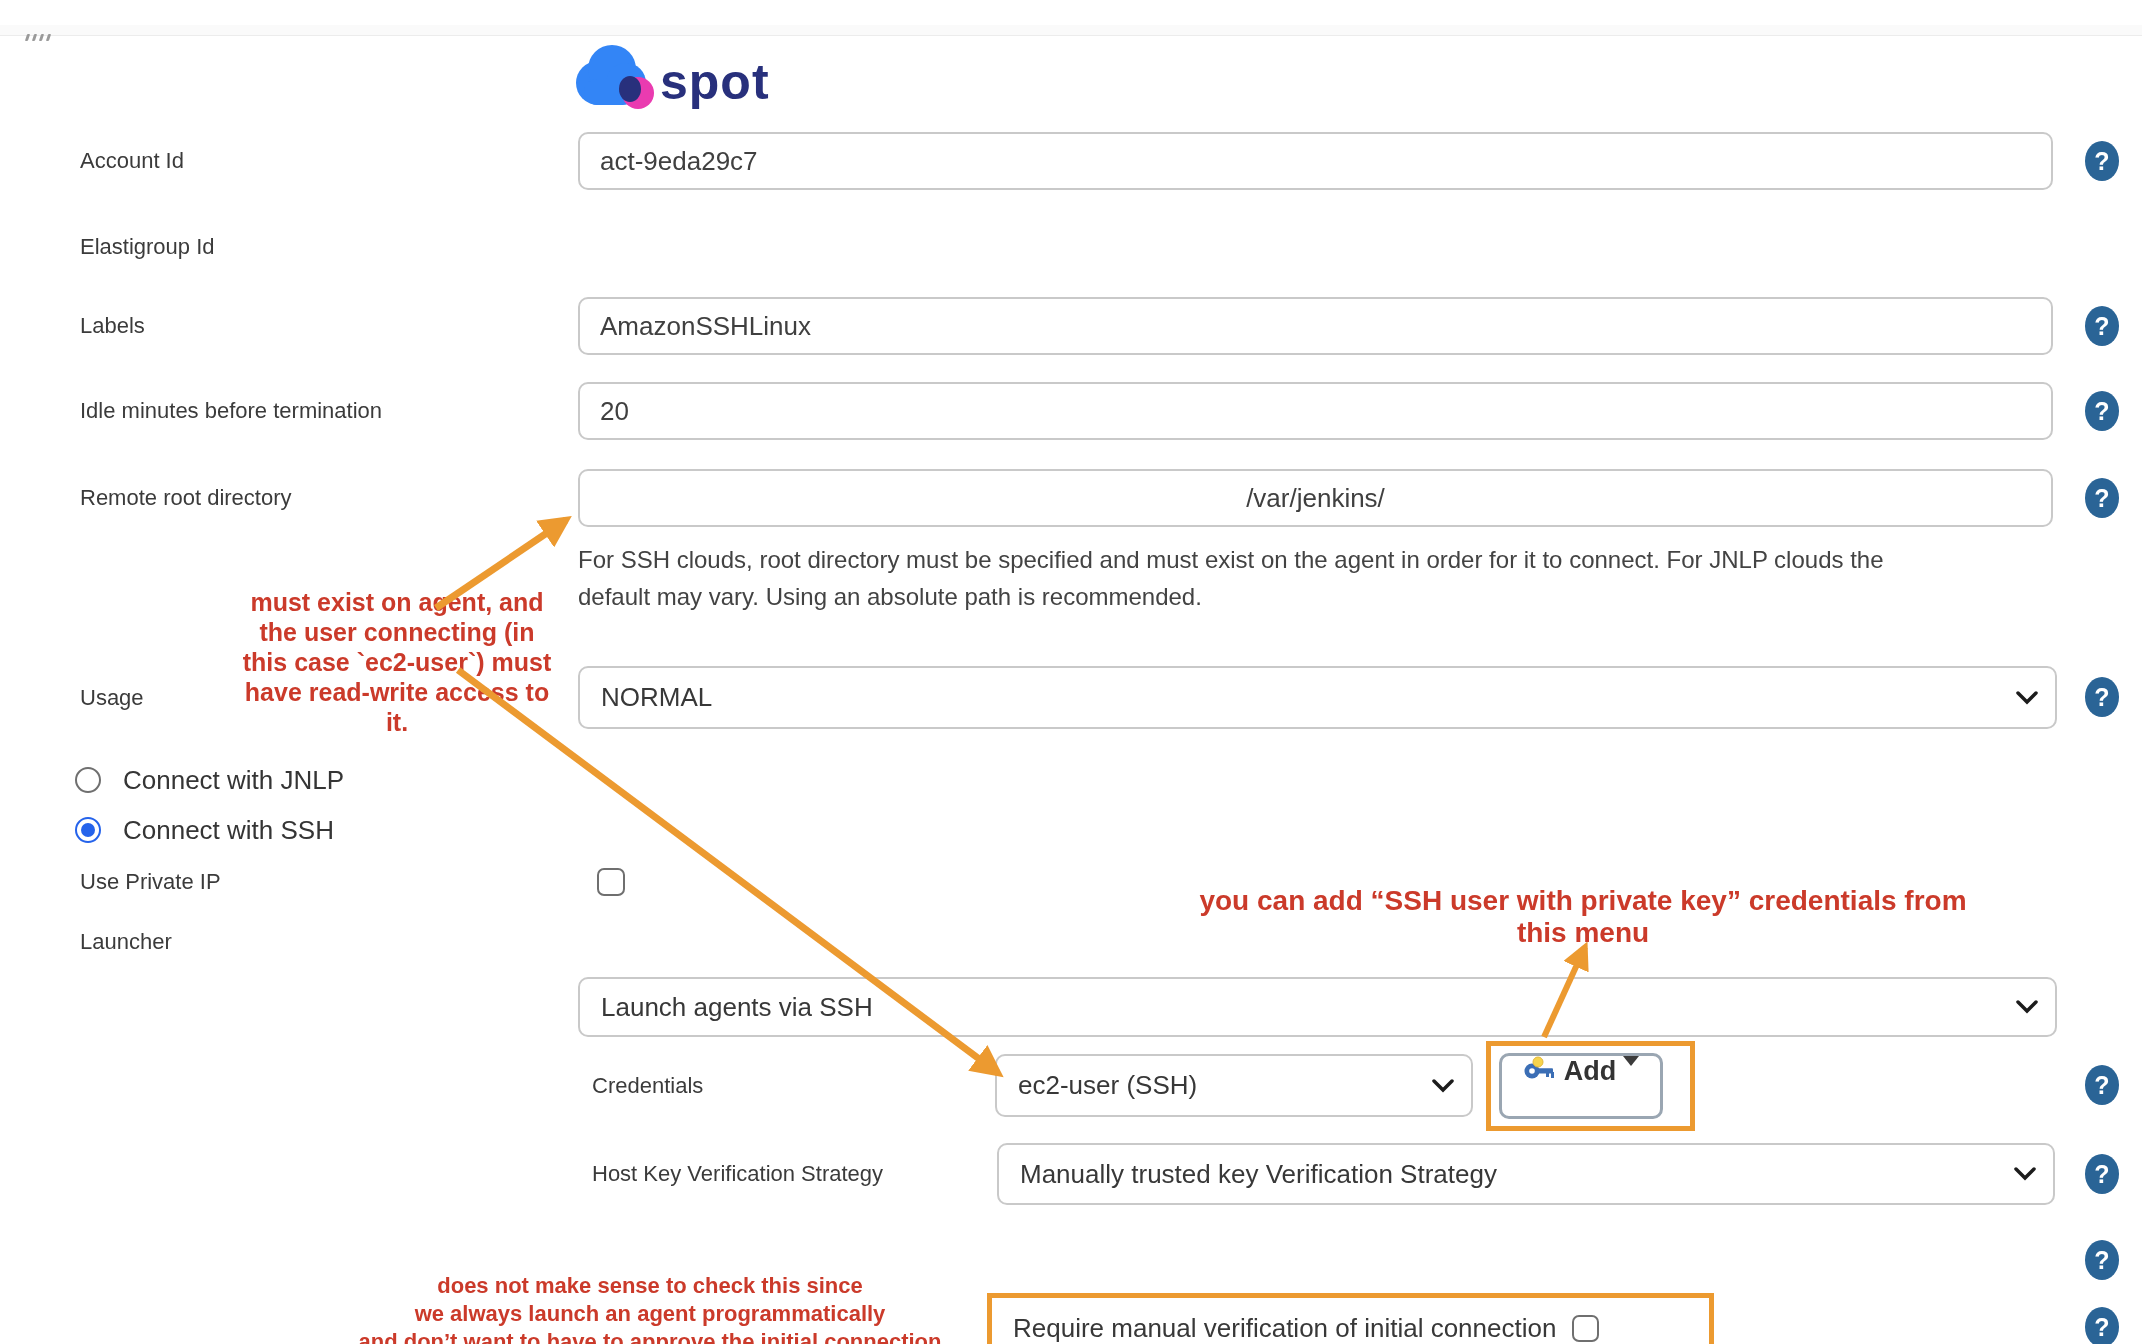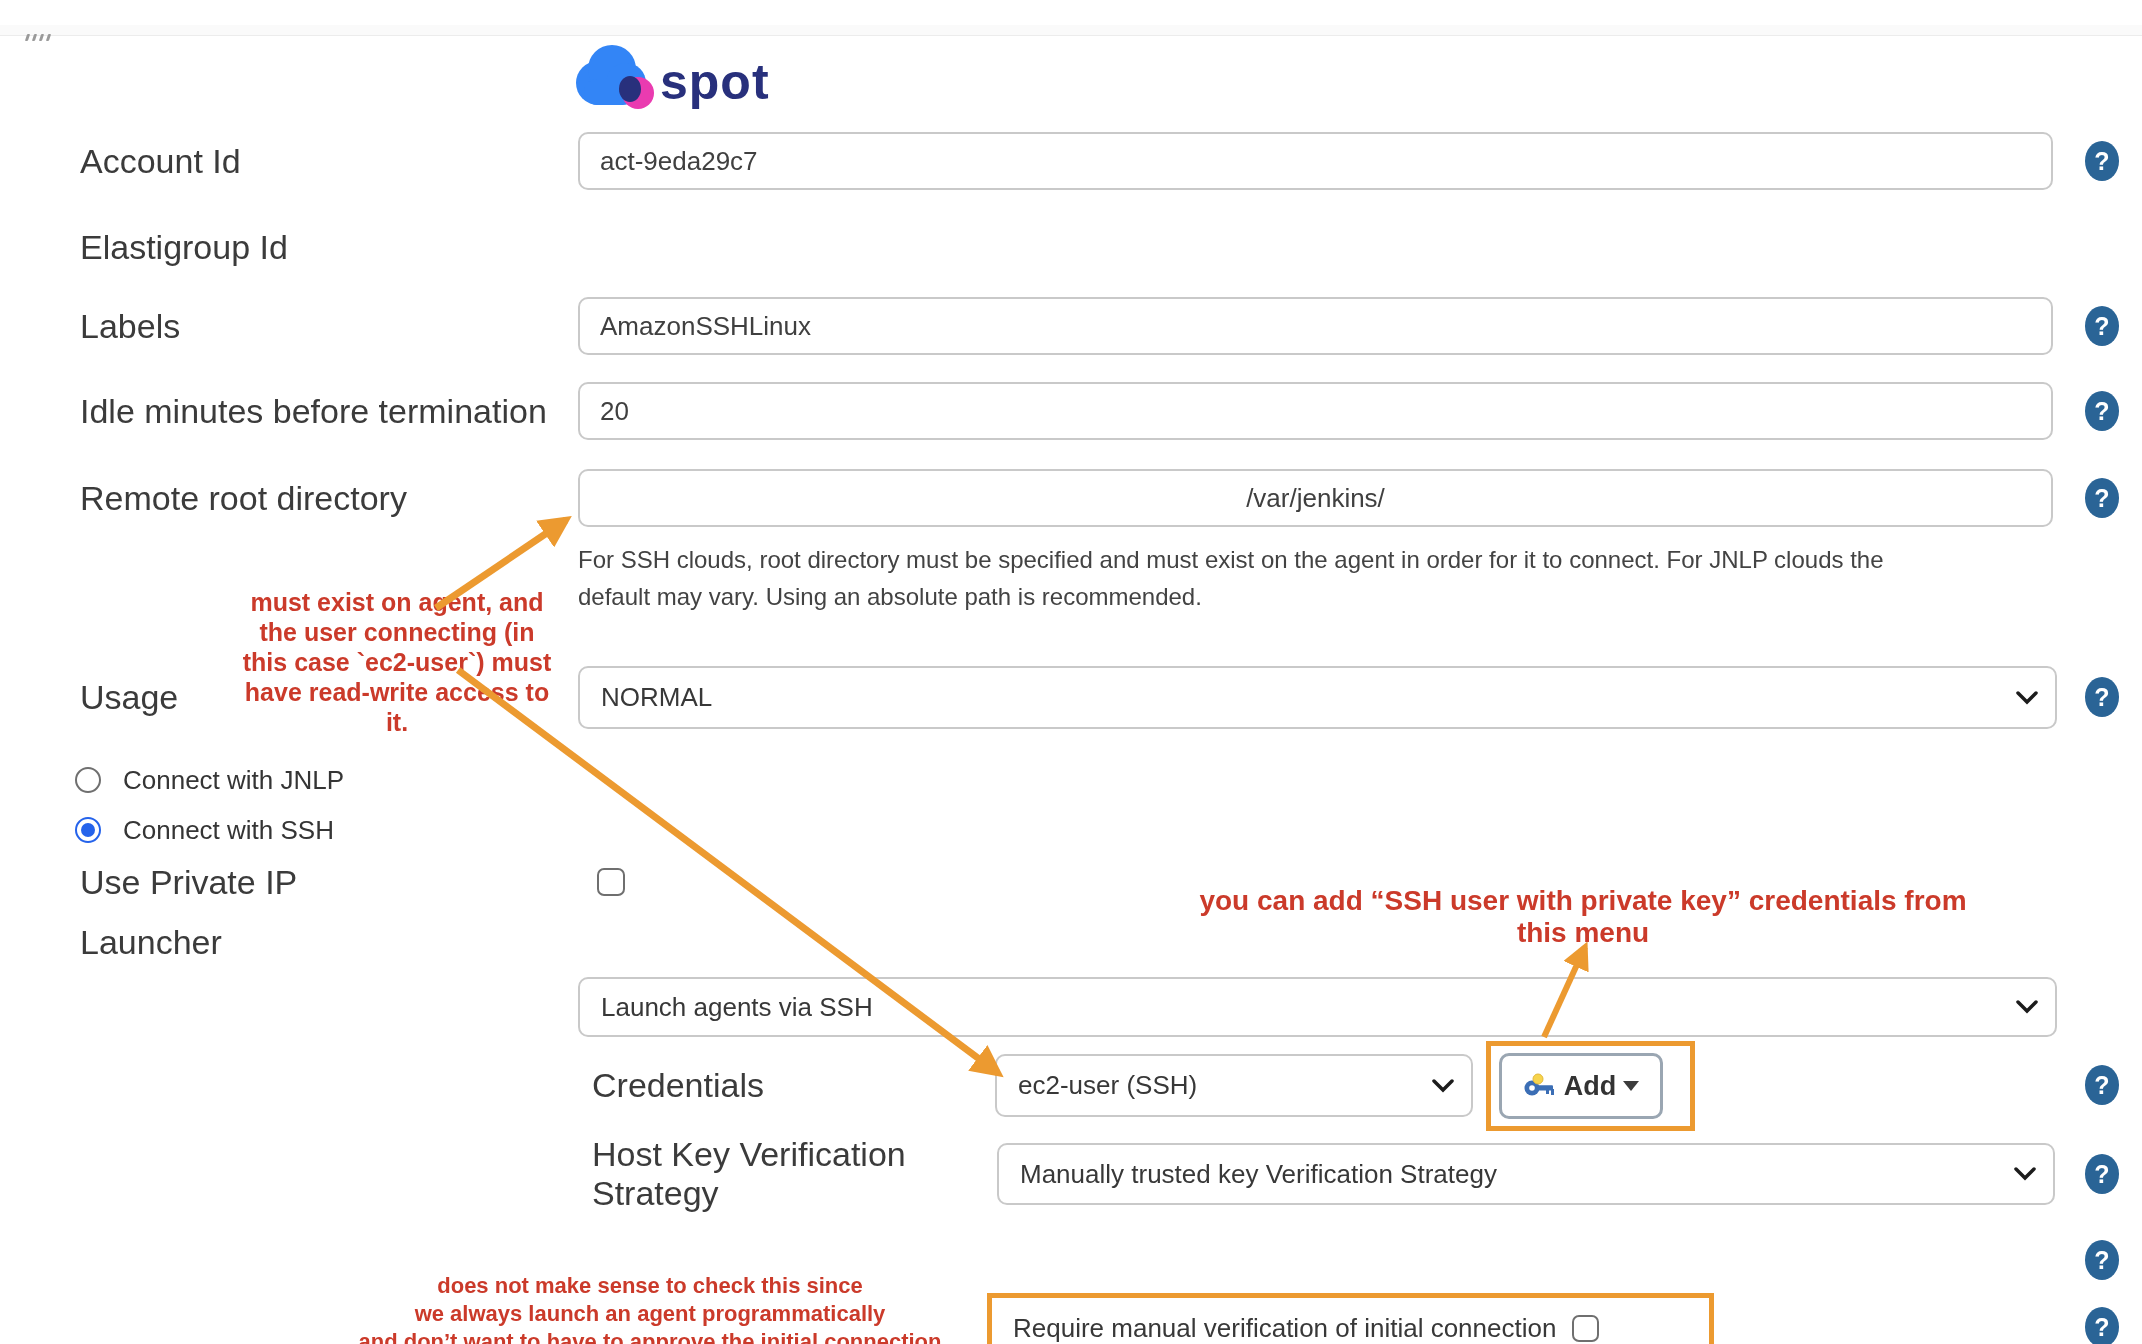--- a/index.html
+++ b/index.html
@@ -8,21 +8,21 @@
   #page { position:relative; width:2142px; height:1344px; background:#fff; overflow:hidden;margin-top:25px; }
 
   .topbar { position:absolute; left:0; top:0; width:2142px; height:11px;
             background:#fafafa; border-bottom:1px solid #ececec; }
   .grip { position:absolute; left:26px; top:9px; display:flex; gap:4px; }
   .grip i { width:3px; height:7px; background:#9a9a9a; transform:skewX(-18deg); border-radius:1px; }
 
   .logo { position:absolute; left:572px; top:18px; }
 
   .flabel { position:absolute; left:80px; width:470px; display:flex; align-items:center;
-            font-size:34px; color:#3b3b3b; }
+            font-size:22px; color:#3b3b3b; }
   .txt { position:absolute; left:578px; width:1475px; height:58px; border:2px solid #c9c9c9;
          border-radius:10px; padding:0 20px; font-size:26px; color:#404040;
          font-family:"Liberation Sans",sans-serif; background:#fff; outline:none; }
   .selectbox { position:absolute; background:#fff; border:2px solid #c9c9c9; border-radius:10px;
                display:flex; align-items:center; padding:0 52px 0 21px; font-size:26px; color:#383838;
                cursor:pointer; }
   .selectbox .chev { position:absolute; right:17px; top:50%; margin-top:-7px; }
 
   .help { position:absolute; left:2085px; width:34px; height:40px; border-radius:50%;
           background:#2a6496; color:#fff; font-weight:bold; font-size:25px;
@@ -41,21 +41,21 @@
   .radio.on { border-color:#2563eb; display:flex; align-items:center; justify-content:center; }
   .radio.on::after { content:""; width:14px; height:14px; border-radius:50%; background:#2563eb; }
   .radiolabel { position:absolute; left:123px; font-size:26px; color:#353535; }
 
   .checkbox { position:absolute; width:28px; height:28px; border:2px solid #6f6f6f;
               border-radius:7px; background:#fff; cursor:pointer; }
 
   .obox { position:absolute; border:5px solid #ec9a30; }
 
   .addbtn { position:absolute; left:1499px; top:1028px; width:164px; height:66px; background:#fff;
-            border:3px solid #9aa6b2; border-radius:10px; display:flex; align-items:center;
+            border:3px solid #9aa6b2; border-radius:10px; display:flex; align-items:flex-start;
             justify-content:center; gap:7px; cursor:pointer; }
   .addbtn .lbl { font-size:27px; font-weight:bold; color:#333; }
   .caret { width:0; height:0; border-left:8px solid transparent; border-right:8px solid transparent;
            border-top:10px solid #3c3c3c; }
 
   #req-text { font-size:26px; color:#383838; }
   .reqwrap { position:absolute; left:987px; top:1268px; width:727px; height:70px;
              display:flex; align-items:center; padding-left:26px; }
   .reqwrap .checkbox { position:static; width:27px; height:27px; margin-left:16px; flex:0 0 auto; }
 

